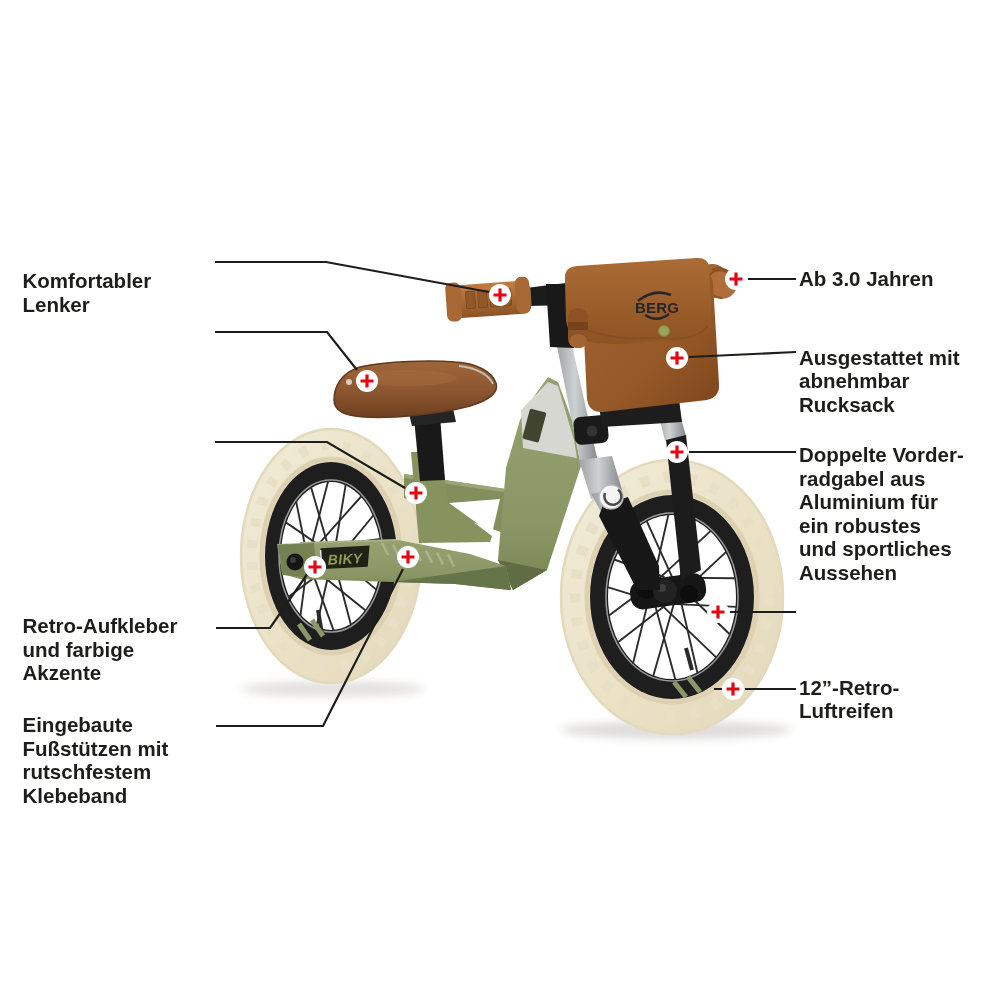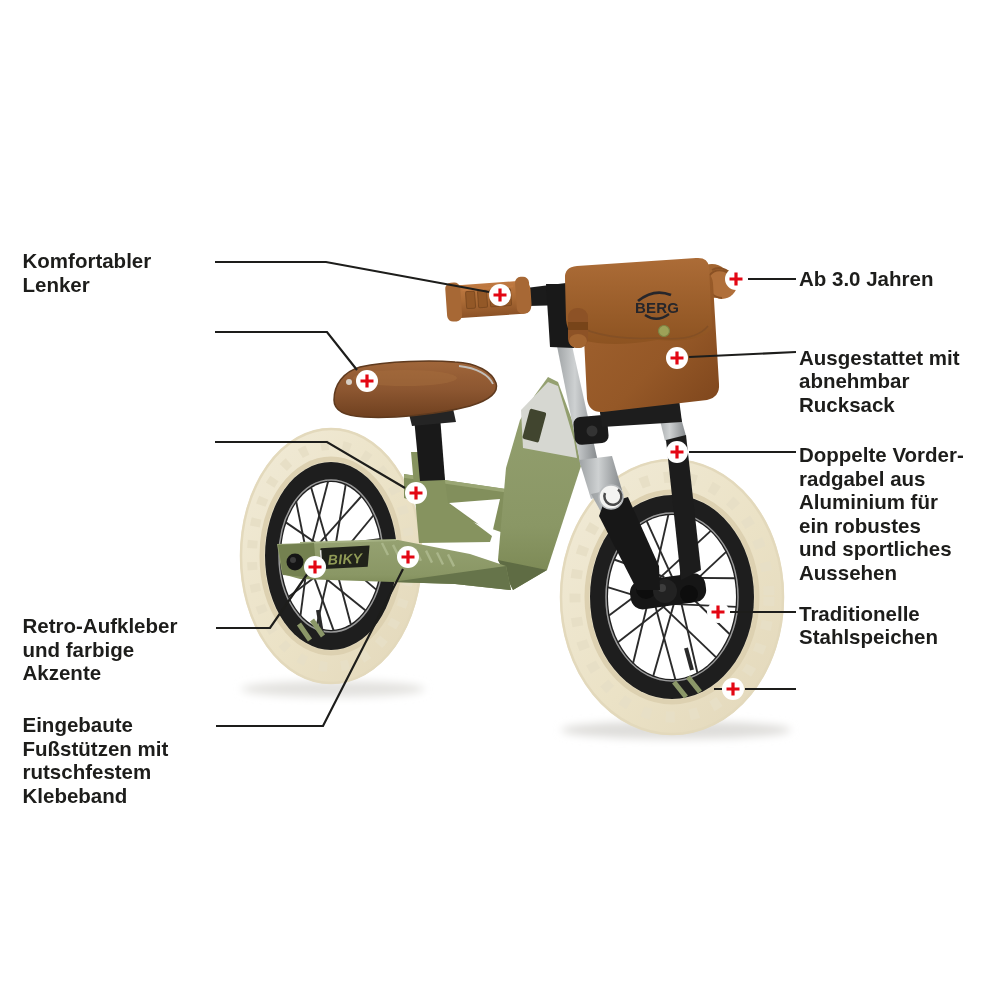--- a/index.html
+++ b/index.html
@@ -246,19 +246,19 @@
       </g>
 <g>
         <circle cx="718" cy="612" r="11" fill="#ffffff"></circle>
         <path d="M 711.5,612 H 724.5 M 718,605.5 V 618.5" stroke="#e30613" stroke-width="3.2"></path>
       </g>
 <g>
         <circle cx="733" cy="689" r="11" fill="#ffffff"></circle>
         <path d="M 726.5,689 H 739.5 M 733,682.5 V 695.5" stroke="#e30613" stroke-width="3.2"></path>
       </g>
     </svg>
-<div class="lbl" style="left:22.5px;top:249px">Komfortabler<br>Lenker</div>
+<div class="lbl" style="left:22.5px;top:269px">Komfortabler<br>Lenker</div>
 <div class="lbl" style="left:22.5px;top:614px">Retro-Aufkleber<br>und farbige<br>Akzente</div>
 <div class="lbl" style="left:22.5px;top:713px">Eingebaute<br>Fußstützen mit<br>rutschfestem<br>Klebeband</div>
 <div class="lbl" style="left:799px;top:266.5px">Ab 3.0 Jahren</div>
 <div class="lbl" style="left:799px;top:345.5px">Ausgestattet mit<br>abnehmbar<br>Rucksack</div>
 <div class="lbl" style="left:799px;top:443px">Doppelte Vorder-<br>radgabel aus<br>Aluminium für<br>ein robustes<br>und sportliches<br>Aussehen</div>
-<div class="lbl" style="left:799px;top:601.5px">Traditionelle<br>Stahlspeichen</div>
+<div class="lbl" style="left:799px;top:675.5px">12”-Retro-<br>Luftreifen</div>
 </div>
 </body></html>

